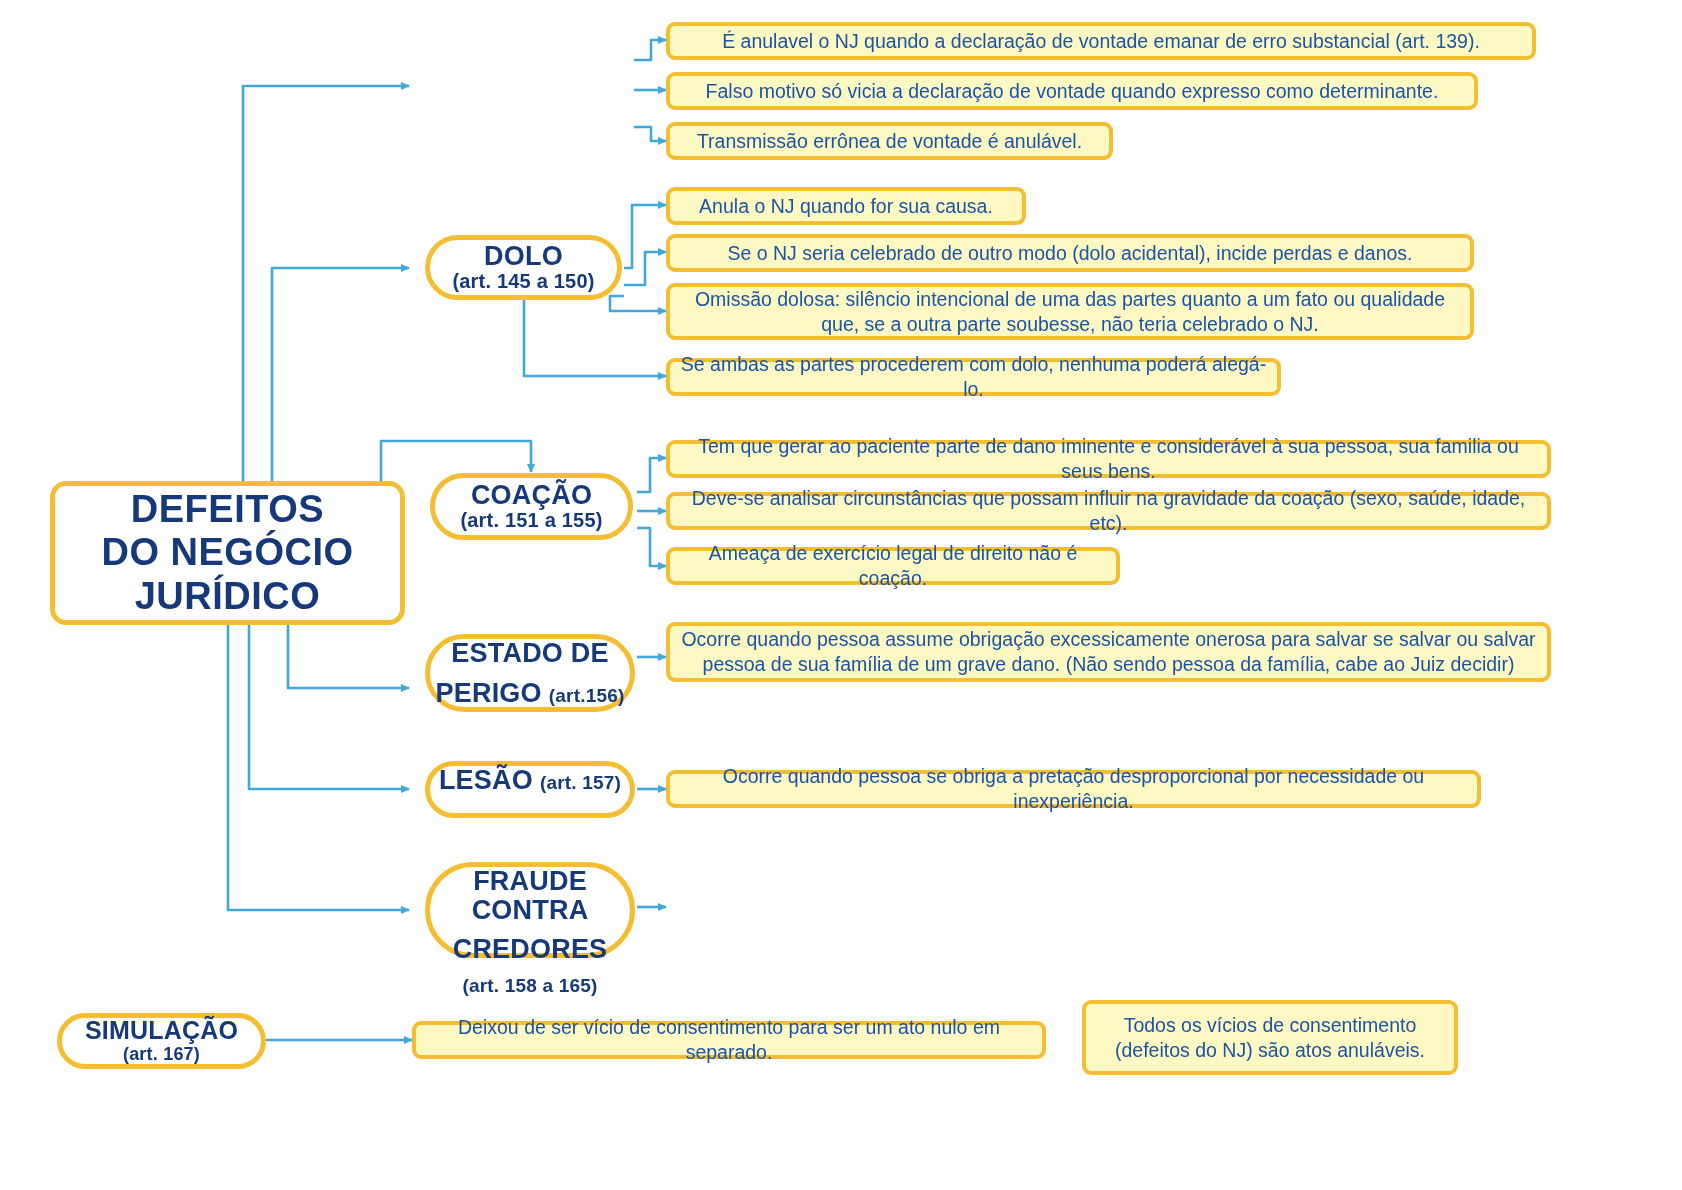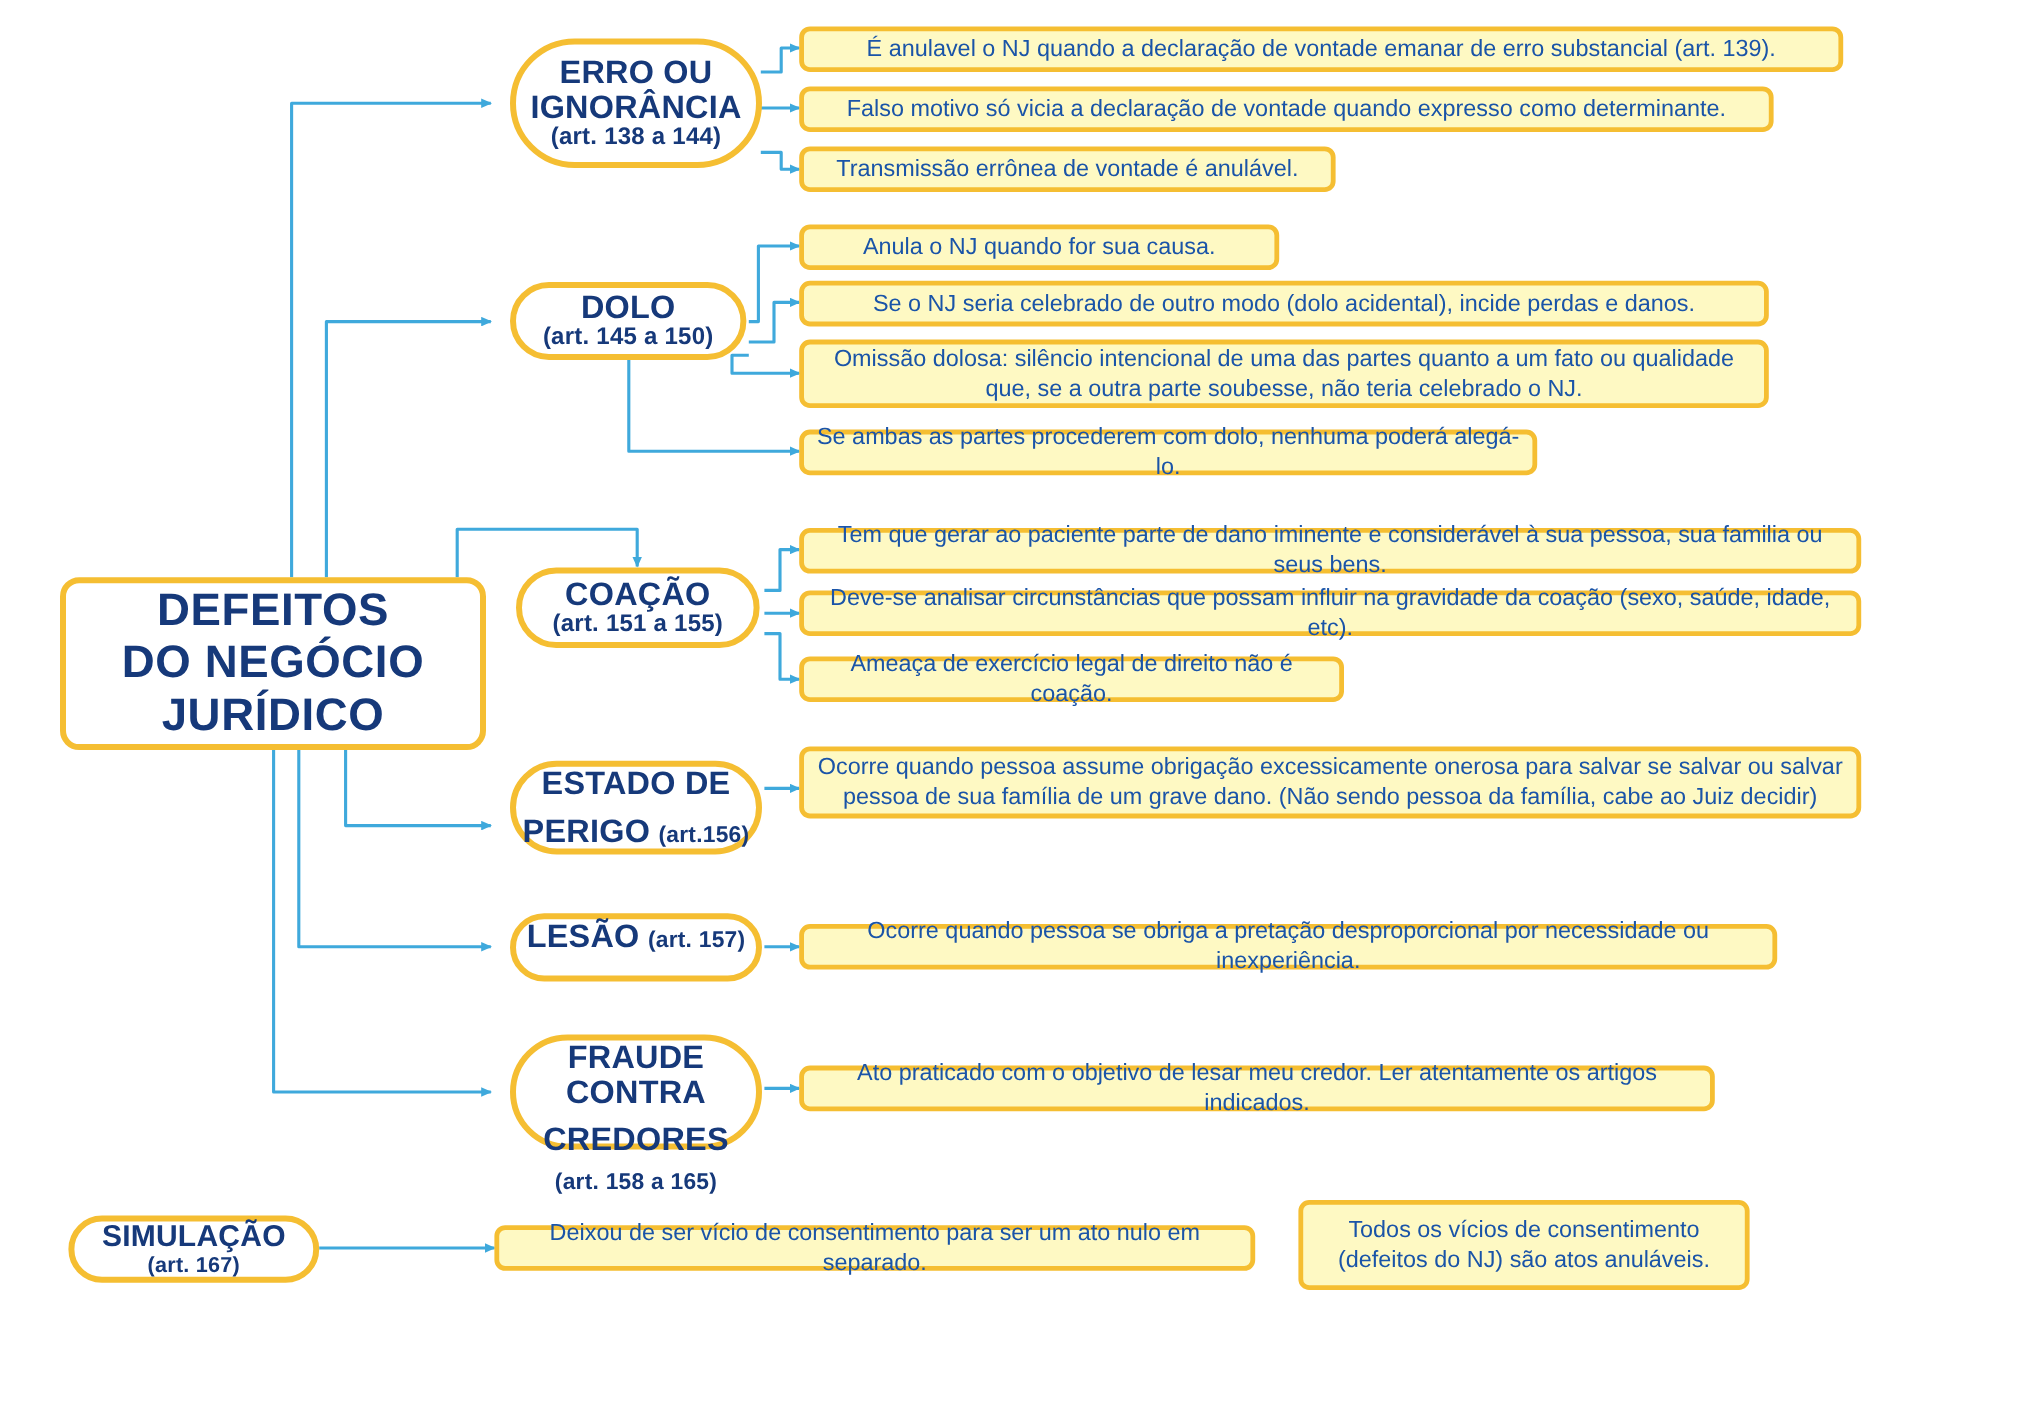--- a/index.html
+++ b/index.html
@@ -115,40 +115,35 @@
       <path d="M266,1040 L412,1040" marker-end="url(#arrow)"></path>
     </g>
   </svg>
 
   <div class="node" id="node-central" style="left:50px; top:481px; width:355px; height:144px;">
     <div class="ttl">DEFEITOS</div>
     <div class="ttl">DO NEGÓCIO</div>
     <div class="ttl">JURÍDICO</div>
   </div>
 
-  <div class="node" style="left:425px; top:32px; width:210px; height:108px;">
-    <div class="ttl">ERRO OU</div>
-    <div class="ttl">IGNORÂNCIA</div>
-    <div class="art">(art. 138 a 144)</div>
-  </div>
   <div class="box" style="left:666px; top:22px; width:870px; height:38px;">
     <span>É anulavel o NJ quando a declaração de vontade emanar de erro substancial (art. 139).</span>
   </div>
   <div class="box" style="left:666px; top:72px; width:812px; height:38px;">
     <span>Falso motivo só vicia a declaração de vontade quando expresso como determinante.</span>
   </div>
   <div class="box" style="left:666px; top:122px; width:447px; height:38px;">
     <span>Transmissão errônea de vontade é anulável.</span>
   </div>
 
   <div class="node" style="left:425px; top:235px; width:197px; height:65px;">
     <div class="ttl">DOLO</div>
     <div class="art">(art. 145 a 150)</div>
   </div>
-  <div class="box" style="left:666px; top:187px; width:400px; height:38px;">
+  <div class="box" style="left:666px; top:187px; width:360px; height:38px;">
     <span>Anula o NJ quando for sua causa.</span>
   </div>
   <div class="box" style="left:666px; top:234px; width:808px; height:38px;">
     <span>Se o NJ seria celebrado de outro modo (dolo acidental), incide perdas e danos.</span>
   </div>
   <div class="box" style="left:666px; top:283px; width:808px; height:57px;">
     <span>Omissão dolosa: silêncio intencional de uma das partes quanto a um fato ou qualidade que, se a outra parte soubesse, não teria celebrado o NJ.</span>
   </div>
   <div class="box" style="left:666px; top:358px; width:615px; height:38px;">
     <span>Se ambas as partes procederem com dolo, nenhuma poderá alegá-lo.</span>
@@ -183,23 +178,20 @@
   </div>
   <div class="box" style="left:666px; top:770px; width:815px; height:38px;">
     <span>Ocorre quando pessoa se obriga a pretação desproporcional por necessidade ou inexperiência.</span>
   </div>
 
   <div class="node inline" style="left:425px; top:862px; width:210px; height:96px;">
     <div class="ttl" style="flex-basis:100%;">FRAUDE CONTRA</div>
     <div class="ttl">CREDORES</div>
     <div class="art">(art. 158 a 165)</div>
   </div>
-  <div class="box" style="left:666px; top:888px; width:763px; height:38px;">
-    <span>Ato praticado com o objetivo de lesar meu credor. Ler atentamente os artigos indicados.</span>
-  </div>
 
   <div class="node" id="node-simulacao" style="left:57px; top:1013px; width:209px; height:56px;">
     <div class="ttl">SIMULAÇÃO</div>
     <div class="art">(art. 167)</div>
   </div>
   <div class="box" style="left:412px; top:1021px; width:634px; height:38px;">
     <span>Deixou de ser vício de consentimento para ser um ato nulo em separado.</span>
   </div>
   <div class="box" style="left:1082px; top:1000px; width:376px; height:75px;">
     <span>Todos os vícios de consentimento (defeitos do NJ) são atos anuláveis.</span>

